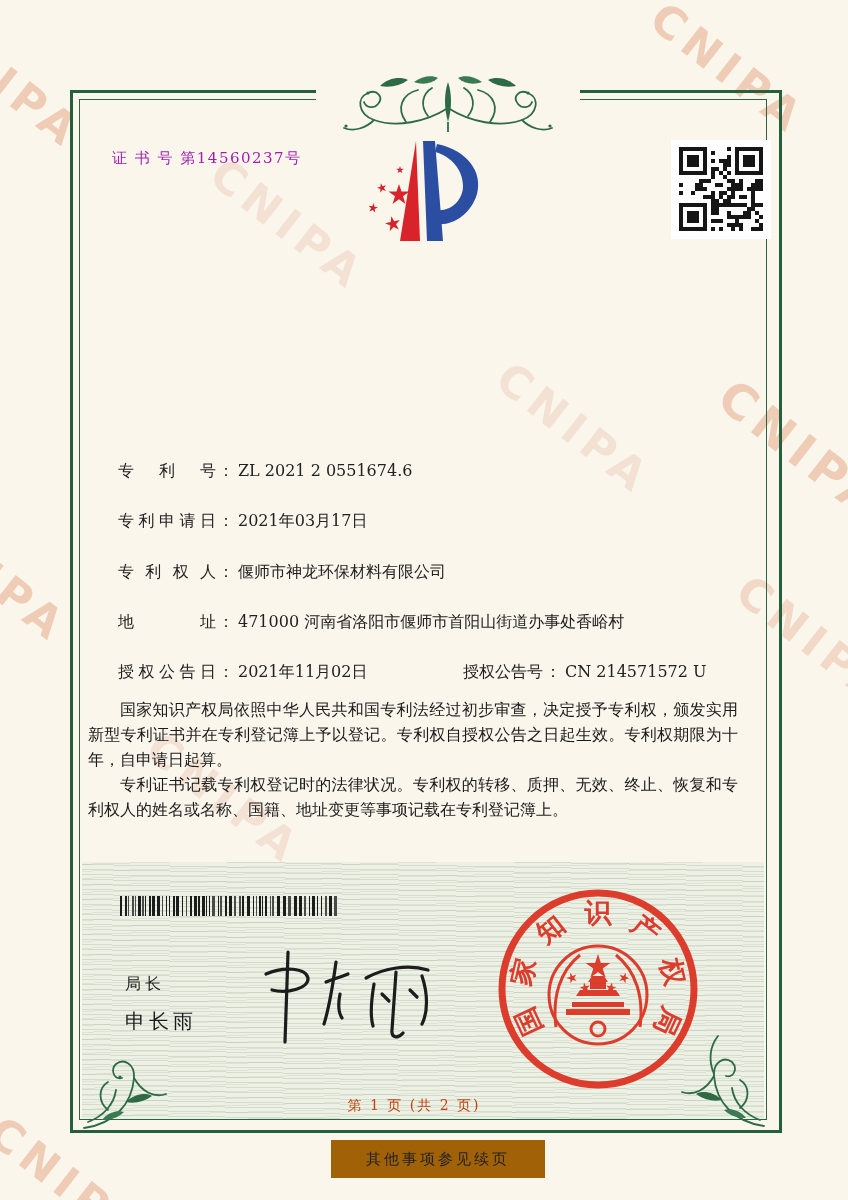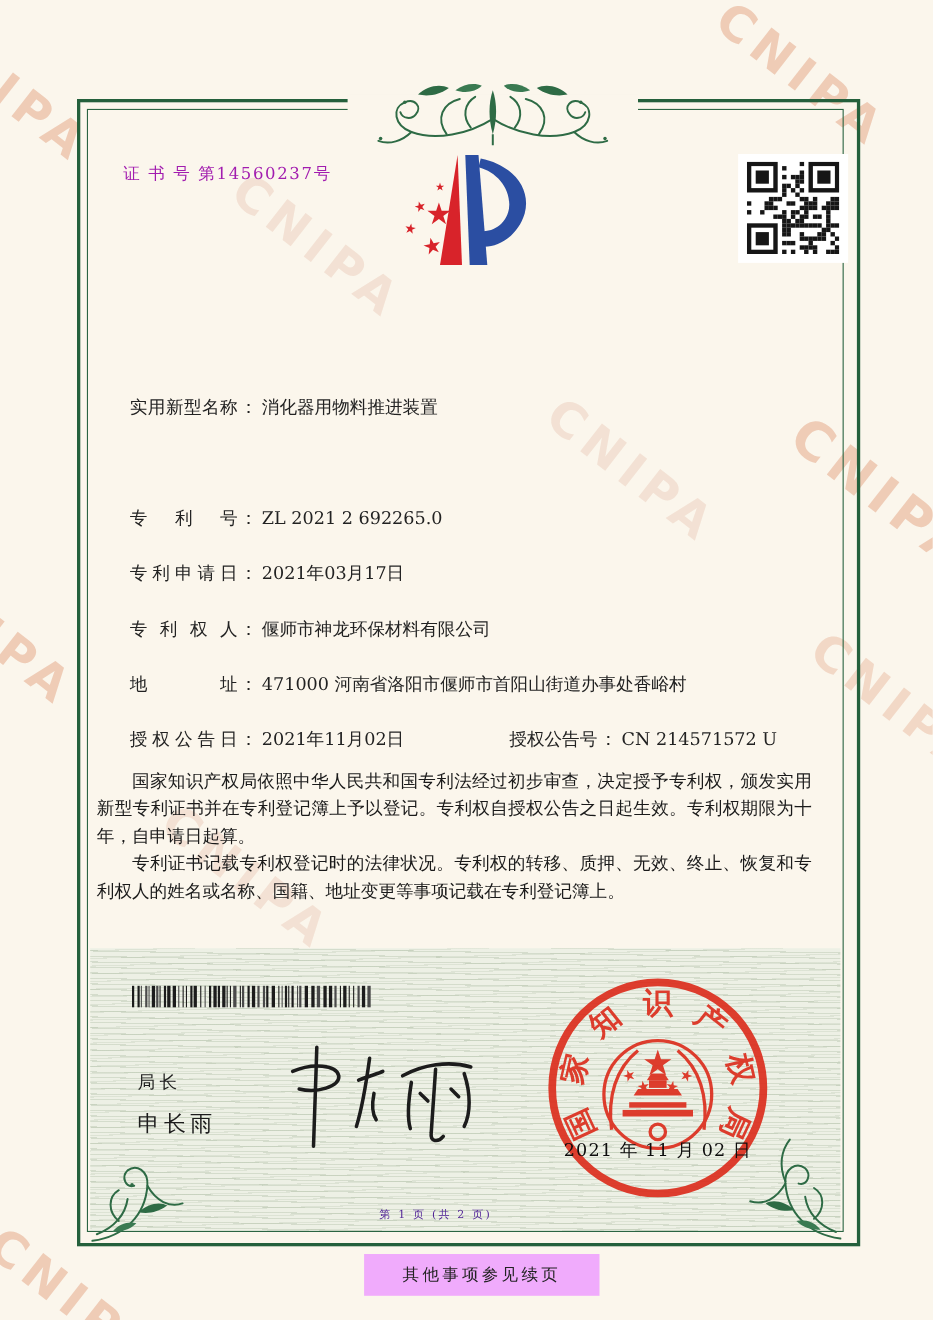--- a/index.html
+++ b/index.html
@@ -43,23 +43,23 @@
       text-align:justify;color:#1a1a1a;z-index:5;}
   .paras p{margin:0;text-indent:2em;}
   
   .barcode{position:absolute;left:120px;top:896px;z-index:5;}
   .post{position:absolute;left:125px;top:974px;font-size:16px;letter-spacing:4px;z-index:5;}
   .signer{position:absolute;left:125px;top:1008px;font-size:20px;letter-spacing:4px;z-index:5;font-family:Liberation Mono, monospace;}
   .signature{position:absolute;left:232px;top:944px;z-index:5;}
   .seal{position:absolute;left:492px;top:883px;z-index:6;opacity:0.9;}
   .seal-date{position:absolute;left:500px;top:1036px;width:196px;text-align:center;font-size:16px;
       letter-spacing:1px;color:#0d0d0d;z-index:7;}
-  .page-info{position:absolute;left:286px;top:1097px;width:220px;text-align:center;font-size:10px;
-      letter-spacing:2px;z-index:5;color:#4c1d95;}
-  .note-box{position:absolute;left:331px;top:1140px;width:214px;height:38px;background:#f0abfc;
+  .page-info{position:absolute;left:304px;top:1097px;width:220px;text-align:center;font-size:14px;
+      letter-spacing:2px;z-index:5;color:#c2410c;}
+  .note-box{position:absolute;left:331px;top:1140px;width:214px;height:38px;background:#a16207;
       z-index:5;text-align:center;font-size:15px;letter-spacing:3px;line-height:38px;color:#222;}
   svg{display:block;}
 </style>
 </head>
 <body>
 
 <div class="page">
 
   <div class="wm strong" style="left:-52px;top:6px;">CNIPA</div>
   <div class="wm strong" style="left:672px;top:-8px;">CNIPA</div>
@@ -251,25 +251,22 @@
         <rect x="56" y="0" width="28" height="28" fill="#161616"></rect>
         <rect x="60" y="4" width="20" height="20" fill="#ffffff"></rect>
         <rect x="64" y="8" width="12" height="12" fill="#161616"></rect>
         <rect x="0" y="56" width="28" height="28" fill="#161616"></rect>
         <rect x="4" y="60" width="20" height="20" fill="#ffffff"></rect>
         <rect x="8" y="64" width="12" height="12" fill="#161616"></rect>
       </svg>
   </div>
 
 
-  <div class="field-row" style="top:360px;">
-    <span class="flabel">实用新型名称</span><span class="fcolon">：</span><span class="fvalue">消化器用物料推进装置</span>
-  </div>
   <div class="field-row" style="top:461px;">
-    <span class="flabel">专利号</span><span class="fcolon">：</span><span class="fvalue">ZL 2021 2 692265.0</span>
+    <span class="flabel">专利号</span><span class="fcolon">：</span><span class="fvalue">ZL 2021 2 0551674.6</span>
   </div>
   <div class="field-row" style="top:511px;">
     <span class="flabel">专利申请日</span><span class="fcolon">：</span><span class="fvalue">2021年03月17日</span>
   </div>
   <div class="field-row" style="top:562px;">
     <span class="flabel">专利权人</span><span class="fcolon">：</span><span class="fvalue">偃师市神龙环保材料有限公司</span>
   </div>
   <div class="field-row" style="top:612px;">
     <span class="flabel">地址</span><span class="fcolon">：</span><span class="fvalue">471000 河南省洛阳市偃师市首阳山街道办事处香峪村</span>
   </div>
@@ -381,18 +378,17 @@
       <path d="M96,99 L116,99 L112,93 L100,93 Z"></path>
       <rect x="98" y="99" width="16" height="7"></rect>
       <path d="M84,113 L128,113 L124,107 L88,107 Z"></path>
       <rect x="80" y="119" width="52" height="5"></rect>
       <rect x="74" y="126" width="64" height="6"></rect>
       <circle cx="106" cy="146" r="7" fill="none" stroke="#dc2a1a" stroke-width="3"></circle>
       <path d="M64,144 C60,114 68,88 88,72" fill="none" stroke="#dc2a1a" stroke-width="3"></path>
       <path d="M148,144 C152,114 144,88 124,72" fill="none" stroke="#dc2a1a" stroke-width="3"></path>
     </g>
   </svg>
-  <div class="seal-date">2021 年 11 月 02 日</div>
 
   <div class="page-info">第 1 页 (共 2 页)</div>
   <div class="note-box">其他事项参见续页</div>
 
 </div>
 
 </body></html>

